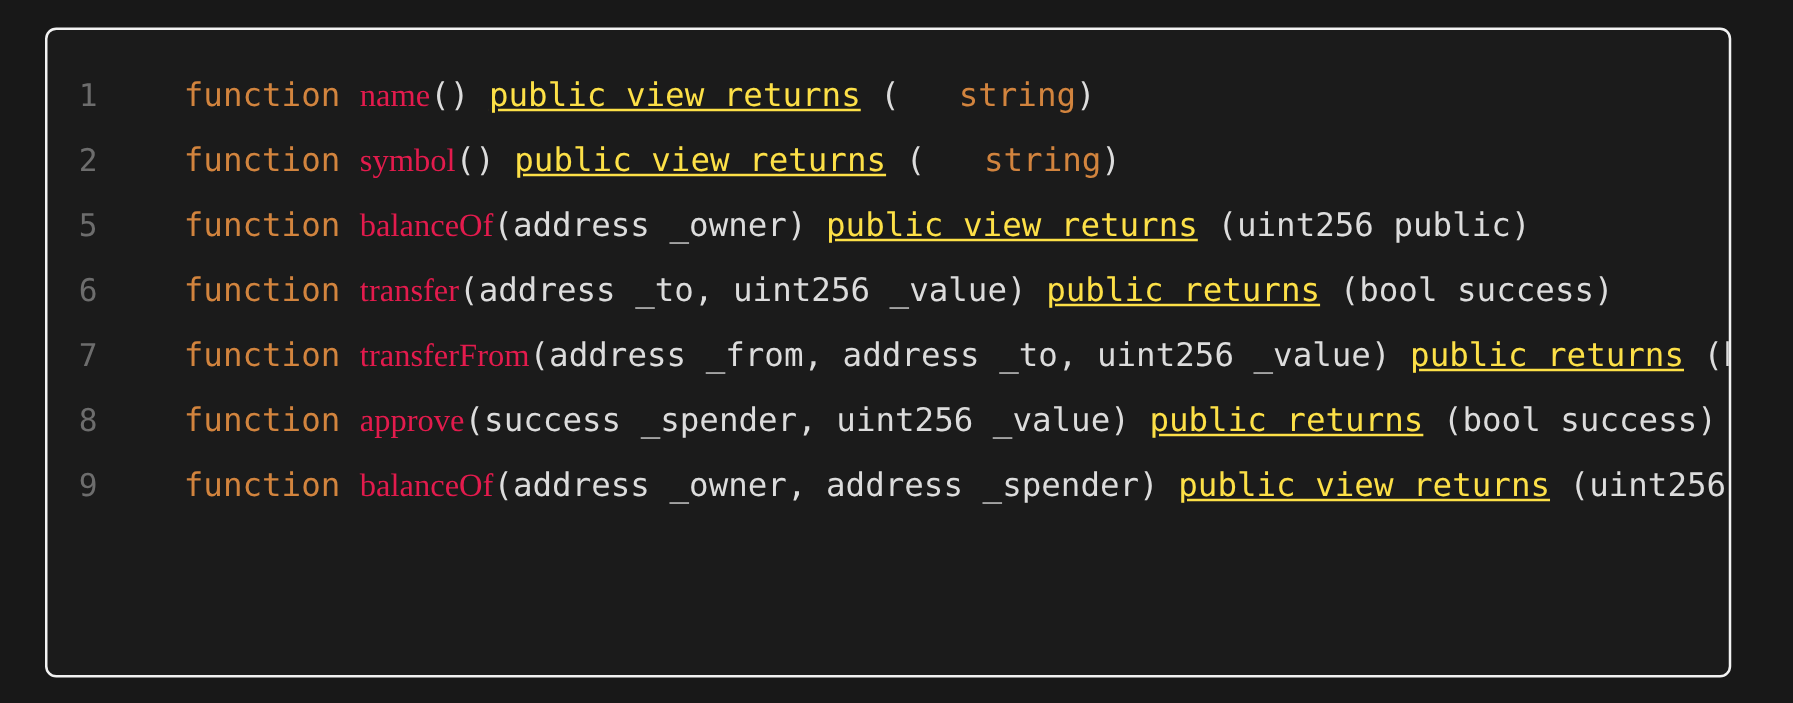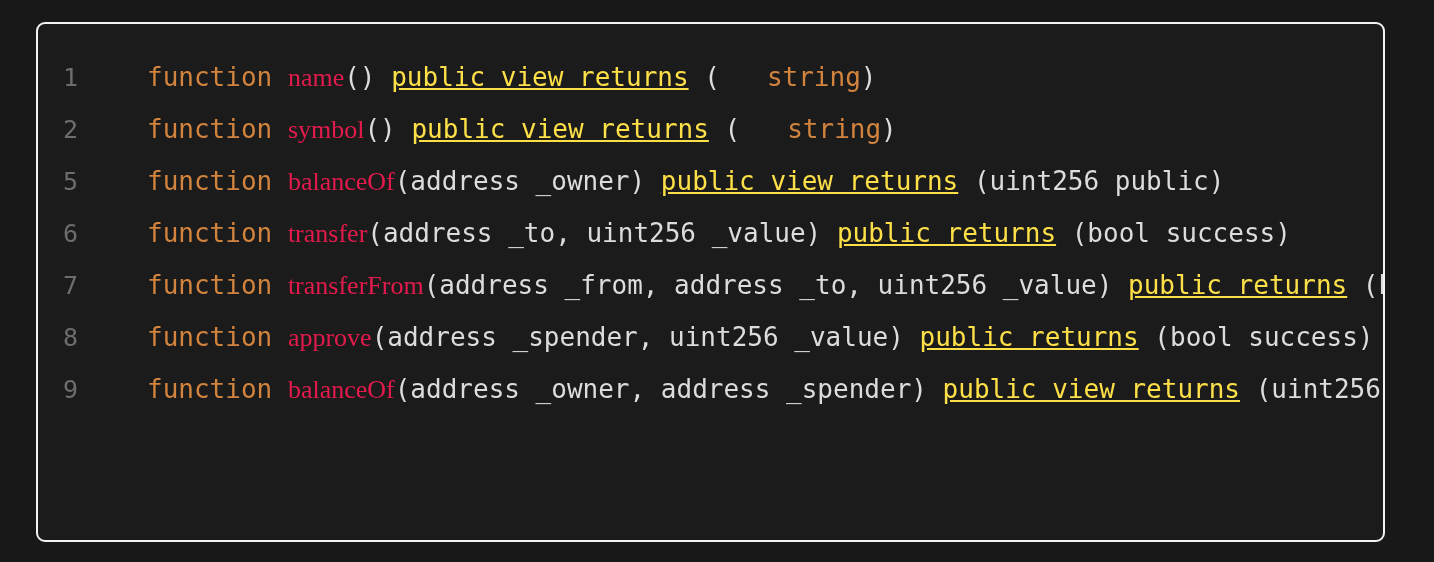--- a/index.html
+++ b/index.html
@@ -81,17 +81,17 @@
 
 <div id="page-root">
   <div class="code-card">
     <div class="code-scroll" id="code-scroll">
 
     <div class="code-line"><span class="ln">1</span><span class="code-text"><span class="t-kw">function</span><span class="t-pl"> </span><span class="t-fn">name</span><span class="t-pl">() </span><span class="t-mod">public view returns</span><span class="t-pl"> (</span><span class="t-kw">string</span><span class="t-pl">)</span></span></div>
         <div class="code-line"><span class="ln">2</span><span class="code-text"><span class="t-kw">function</span><span class="t-pl"> </span><span class="t-fn">symbol</span><span class="t-pl">() </span><span class="t-mod">public view returns</span><span class="t-pl"> (</span><span class="t-kw">string</span><span class="t-pl">)</span></span></div>
         <div class="code-line"><span class="ln">5</span><span class="code-text"><span class="t-kw">function</span><span class="t-pl"> </span><span class="t-fn">balanceOf</span><span class="t-pl">(address _owner) </span><span class="t-mod">public view returns</span><span class="t-pl"> (uint256 public)</span></span></div>
         <div class="code-line"><span class="ln">6</span><span class="code-text"><span class="t-kw">function</span><span class="t-pl"> </span><span class="t-fn">transfer</span><span class="t-pl">(address _to, uint256 _value) </span><span class="t-mod">public returns</span><span class="t-pl"> (bool success)</span></span></div>
         <div class="code-line"><span class="ln">7</span><span class="code-text"><span class="t-kw">function</span><span class="t-pl"> </span><span class="t-fn">transferFrom</span><span class="t-pl">(address _from, address _to, uint256 _value) </span><span class="t-mod">public returns</span><span class="t-pl"> (bool success)</span></span></div>
-        <div class="code-line"><span class="ln">8</span><span class="code-text"><span class="t-kw">function</span><span class="t-pl"> </span><span class="t-fn">approve</span><span class="t-pl">(address _spender, uint256 _value) </span><span class="t-mod">public returns</span><span class="t-pl"> (bool success)</span></span></div>
+        <div class="code-line"><span class="ln">8</span><span class="code-text"><span class="t-kw">function</span><span class="t-pl"> </span><span class="t-fn">approve</span><span class="t-pl">(success _spender, uint256 _value) </span><span class="t-mod">public returns</span><span class="t-pl"> (bool success)</span></span></div>
         <div class="code-line"><span class="ln">9</span><span class="code-text"><span class="t-kw">function</span><span class="t-pl"> </span><span class="t-fn">balanceOf</span><span class="t-pl">(address _owner, address _spender) </span><span class="t-mod">public view returns</span><span class="t-pl"> (uint256 remaining)</span></span></div>
       </div>
   </div>
 </div>
 
 </body></html>

